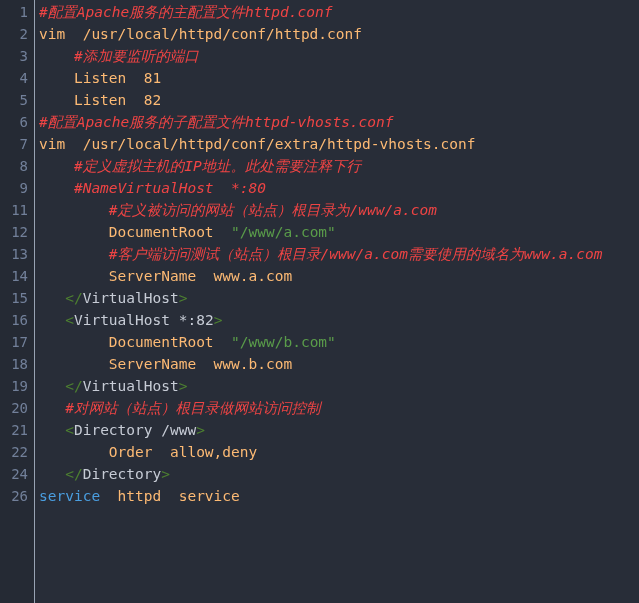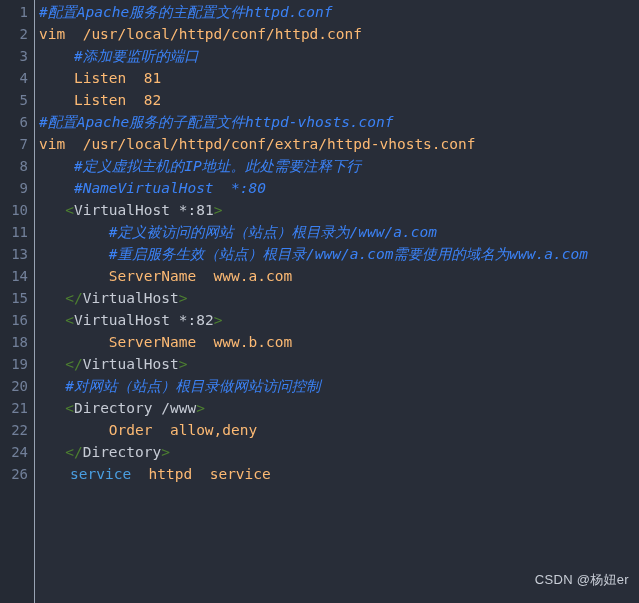--- a/index.html
+++ b/index.html
@@ -56,35 +56,34 @@
     user-select: none;
   }
   .code {
     flex: 1 1 auto;
     padding-left: 11px;
     color: #c7ccd6;
     overflow: hidden;
     white-space: pre;
   }
   .tok-comment {
-    color: #3b82f6;
+    color: #ef4444;
     font-style: italic;
   }
   .tok-string {
     color: #5a9c4a;
   }
   .tok-tag {
     color: #4d8030;
   }
   .tok-tagname {
     color: #c7ccd6;
   }
   .tok-keyword {
     color: #4a9ee0;
-    margin-left: 31px;
   }
   .tok-plain {
     color: #fdba74;
   }
   #watermark {
     position: absolute;
     right: 10px;
     bottom: 14px;
     color: #c9ced7;
     font-size: 13px;
@@ -102,28 +101,28 @@
   <div id="lines">
       <div class="line"><span class="lineno">1</span><span class="code"><span class="tok-comment">#配置Apache服务的主配置文件httpd.conf</span></span></div>
       <div class="line"><span class="lineno">2</span><span class="code"><span class="tok-plain">vim  /usr/local/httpd/conf/httpd.conf</span></span></div>
       <div class="line"><span class="lineno">3</span><span class="code"><span class="tok-comment">    #添加要监听的端口</span></span></div>
       <div class="line"><span class="lineno">4</span><span class="code"><span class="tok-plain">    Listen  81</span></span></div>
       <div class="line"><span class="lineno">5</span><span class="code"><span class="tok-plain">    Listen  82</span></span></div>
       <div class="line"><span class="lineno">6</span><span class="code"><span class="tok-comment">#配置Apache服务的子配置文件httpd-vhosts.conf</span></span></div>
       <div class="line"><span class="lineno">7</span><span class="code"><span class="tok-plain">vim  /usr/local/httpd/conf/extra/httpd-vhosts.conf</span></span></div>
       <div class="line"><span class="lineno">8</span><span class="code"><span class="tok-comment">    #定义虚拟主机的IP地址。此处需要注释下行</span></span></div>
       <div class="line"><span class="lineno">9</span><span class="code"><span class="tok-comment">    #NameVirtualHost  *:80</span></span></div>
-      <div class="line"><span class="lineno">10</span><span class="code"><span class="tok-plain">   </span><span class="tok-tag">&lt;</span><span class="tok-tagname">VirtualHost *:81</span><span class="tok-tag">&gt;</span></span></div>
       <div class="line"><span class="lineno">11</span><span class="code"><span class="tok-comment">        #定义被访问的网站（站点）根目录为/www/a.com</span></span></div>
-      <div class="line"><span class="lineno">13</span><span class="code"><span class="tok-comment">        #重启服务生效（站点）根目录/www/a.com需要使用的域名为www.a.com</span></span></div>
+      <div class="line"><span class="lineno">12</span><span class="code"><span class="tok-plain">        DocumentRoot  </span><span class="tok-string">"/www/a.com"</span></span></div>
+      <div class="line"><span class="lineno">13</span><span class="code"><span class="tok-comment">        #客户端访问测试（站点）根目录/www/a.com需要使用的域名为www.a.com</span></span></div>
       <div class="line"><span class="lineno">14</span><span class="code"><span class="tok-plain">        ServerName  www.a.com</span></span></div>
       <div class="line"><span class="lineno">15</span><span class="code"><span class="tok-plain">   </span><span class="tok-tag">&lt;/</span><span class="tok-tagname">VirtualHost</span><span class="tok-tag">&gt;</span></span></div>
       <div class="line"><span class="lineno">16</span><span class="code"><span class="tok-plain">   </span><span class="tok-tag">&lt;</span><span class="tok-tagname">VirtualHost *:82</span><span class="tok-tag">&gt;</span></span></div>
+      <div class="line"><span class="lineno">17</span><span class="code"><span class="tok-plain">        DocumentRoot  </span><span class="tok-string">"/www/b.com"</span></span></div>
       <div class="line"><span class="lineno">18</span><span class="code"><span class="tok-plain">        ServerName  www.b.com</span></span></div>
       <div class="line"><span class="lineno">19</span><span class="code"><span class="tok-plain">   </span><span class="tok-tag">&lt;/</span><span class="tok-tagname">VirtualHost</span><span class="tok-tag">&gt;</span></span></div>
       <div class="line"><span class="lineno">20</span><span class="code"><span class="tok-comment">   #对网站（站点）根目录做网站访问控制</span></span></div>
       <div class="line"><span class="lineno">21</span><span class="code"><span class="tok-plain">   </span><span class="tok-tag">&lt;</span><span class="tok-tagname">Directory /www</span><span class="tok-tag">&gt;</span></span></div>
       <div class="line"><span class="lineno">22</span><span class="code"><span class="tok-plain">        Order  allow,deny</span></span></div>
       <div class="line"><span class="lineno">24</span><span class="code"><span class="tok-plain">   </span><span class="tok-tag">&lt;/</span><span class="tok-tagname">Directory</span><span class="tok-tag">&gt;</span></span></div>
       <div class="line"><span class="lineno">26</span><span class="code"><span class="tok-keyword">service</span><span class="tok-plain">  httpd  service</span></span></div>
     </div>
-  <div id="watermark">CSDN @杨妞er</div>
 </div>
 
 </body></html>

